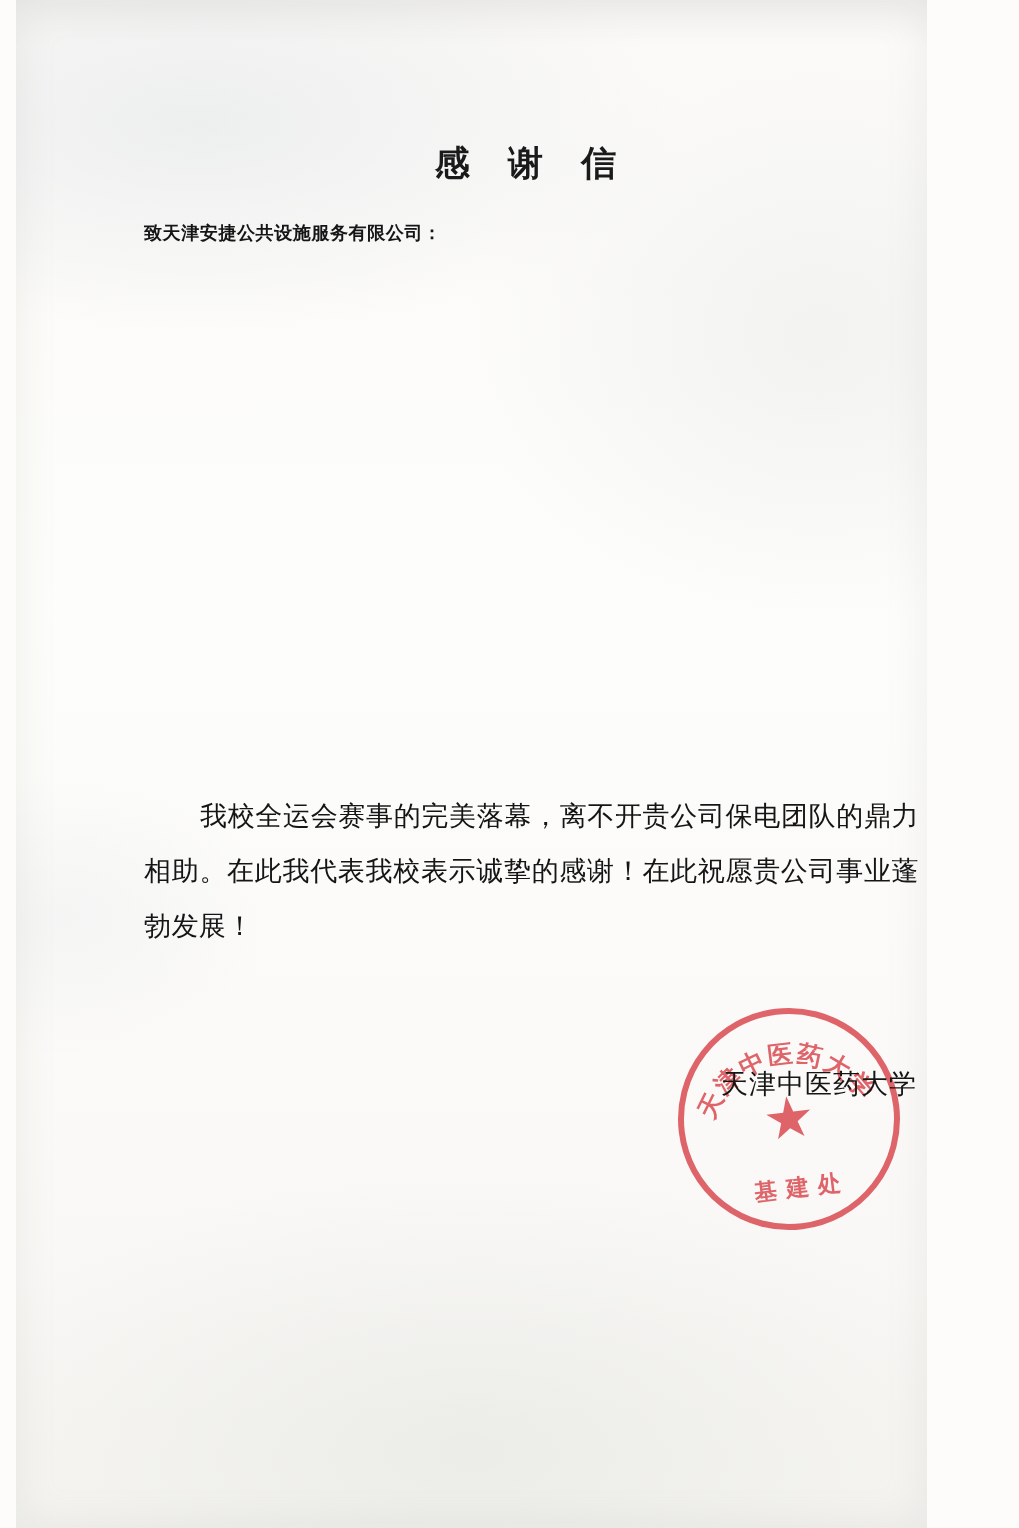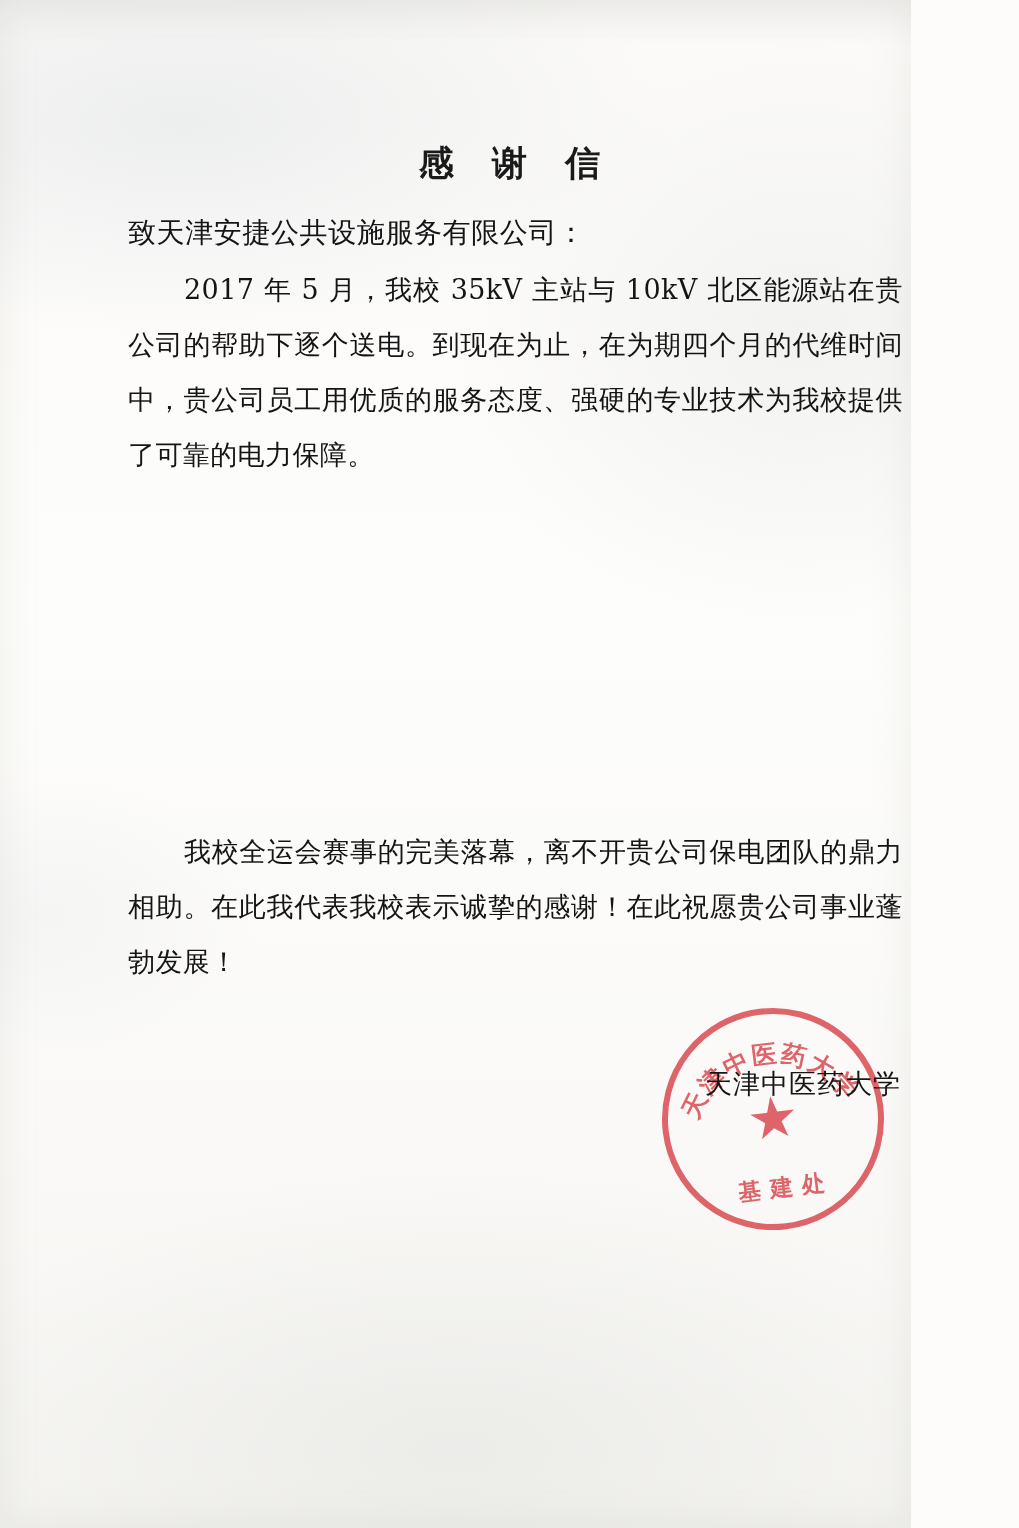--- a/index.html
+++ b/index.html
@@ -13,20 +13,21 @@
     font-family: "DejaVu Sans", sans-serif;
     overflow: hidden;
   }
   .page {
     position: relative;
     width: 911px;
     height: 1528px;
     background:
       linear-gradient(180deg, #f2f1ef 0%, #fbfaf8 3%, #fdfdfb 40%, #faf9f7 75%, #f6f5f2 100%);
     box-sizing: border-box;
+    margin-left: 16px;
   }
   
   .paper-noise {
     position: absolute;
     inset: 0;
     background:
       radial-gradient(ellipse 700px 300px at 20% 8%, rgba(225,228,230,0.55), rgba(255,255,255,0) 70%),
       radial-gradient(ellipse 500px 420px at 88% 22%, rgba(232,234,233,0.5), rgba(255,255,255,0) 70%),
       radial-gradient(ellipse 800px 400px at 50% 95%, rgba(228,229,226,0.6), rgba(255,255,255,0) 70%),
       radial-gradient(ellipse 300px 200px at 5% 60%, rgba(236,238,238,0.45), rgba(255,255,255,0) 70%);
@@ -57,44 +58,45 @@
     letter-spacing: 13px;
     color: #1a1a1a;
     text-indent: 13px;
   }
   .salutation {
     position: absolute;
     left: 128px;
     top: 205px;
     width: 800px;
     font-family: "DejaVu Serif", serif;
-    font-size: 28px;
+    font-size: 18px;
     line-height: 56px;
     color: #151515;
     letter-spacing: 0.6px;
+    font-weight: bold;
   }
   .body-block {
     position: absolute;
     left: 128px;
     width: 775px;
     font-family: "DejaVu Serif", serif;
     font-size: 27px;
     line-height: 55px;
     color: #151515;
     text-align: justify;
     text-justify: inter-character;
     letter-spacing: 0.4px;
   }
   .body-block p {
     margin: 0;
     text-indent: 56px;
   }
   #para-1 { top: 262px; }
   #para-2 { top: 482px; }
-  #para-3 { top: 824px; }
+  #para-3 { top: 788px; }
 
   .signature {
     position: absolute;
     right: 118px;
     top: 1055px;
     text-align: left;
     font-family: "DejaVu Serif", serif;
     font-size: 27px;
     line-height: 58px;
     color: #151515;
@@ -165,23 +167,20 @@
 
 <div class="page">
   <div class="paper-noise"></div>
 
   <div class="content">
 
     <div class="doc-title">感 谢 信</div>
 
     <div class="salutation">致天津安捷公共设施服务有限公司：</div>
 
-    <div class="body-block" id="para-1">
-      <p>2017 年 5 月，我校 35kV 主站与 10kV 北区能源站在贵公司的帮助下逐个送电。到现在为止，在为期四个月的代维时间中，贵公司员工用优质的服务态度、强硬的专业技术为我校提供了可靠的电力保障。</p>
-    </div>
 
 
     <div class="body-block" id="para-3">
       <p>我校全运会赛事的完美落幕，离不开贵公司保电团队的鼎力相助。在此我代表我校表示诚挚的感谢！在此祝愿贵公司事业蓬勃发展！</p>
     </div>
 
     <div class="seal">
       <div class="ring"></div>
       <svg viewBox="0 0 222 222">
         <defs>

